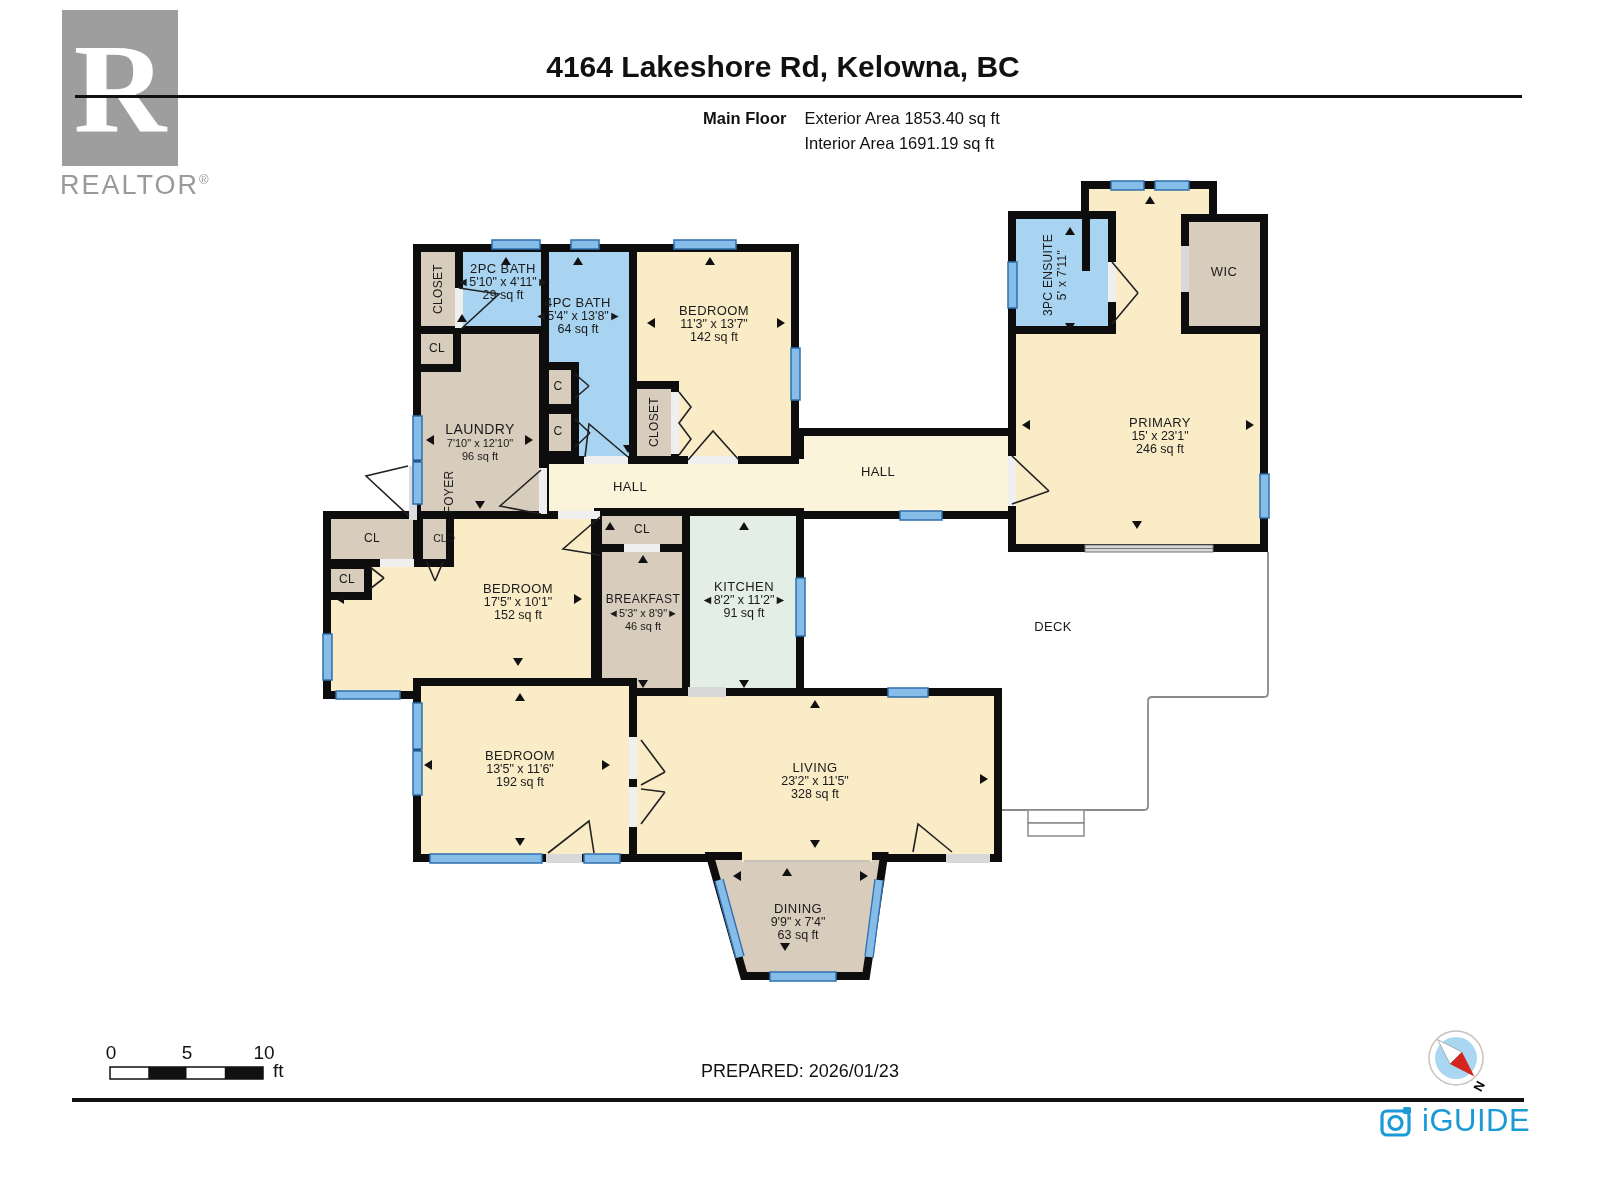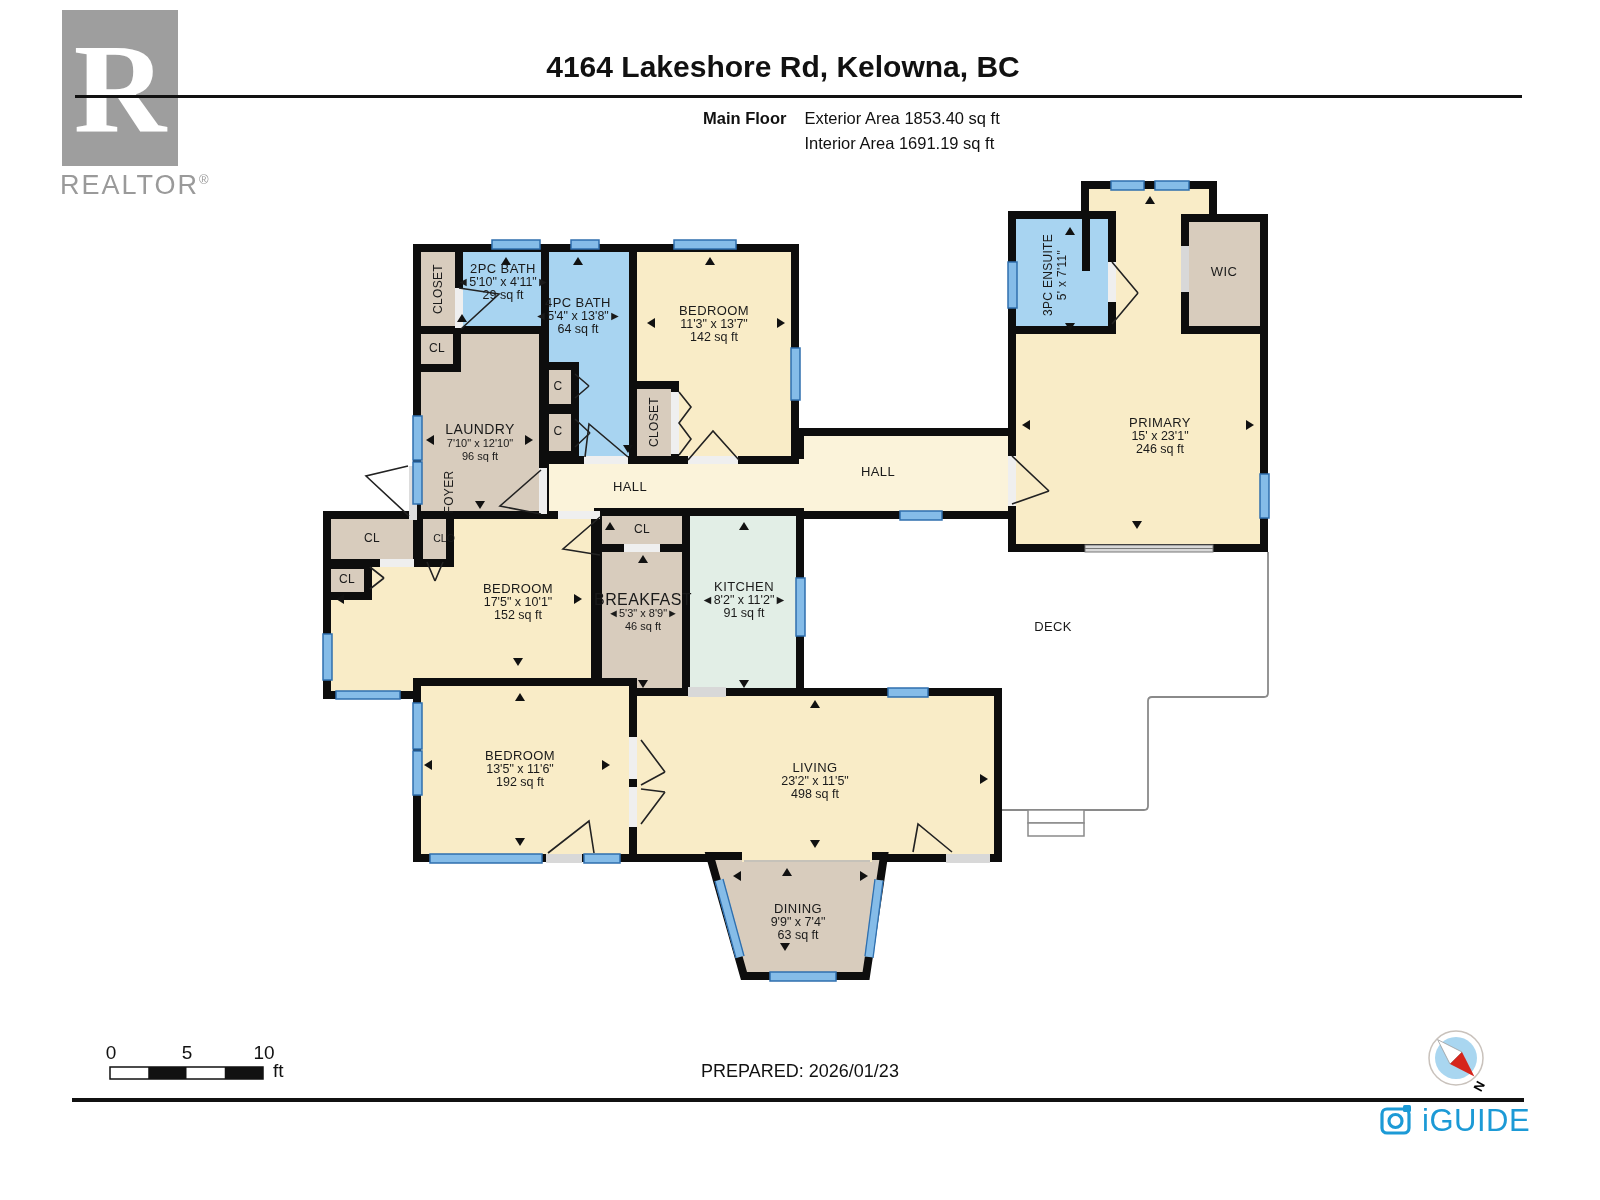--- a/index.html
+++ b/index.html
@@ -30,21 +30,21 @@
   .vlabel{position:absolute;transform:translate(-50%,-50%) rotate(-90deg);text-align:center;
           white-space:nowrap;color:#1a1a1a;line-height:14px;}
   .vlabel span{display:block;}
   
   .scale-num{position:absolute;transform:translateX(-50%);font-size:19px;}
   .scale-unit{position:absolute;font-size:19px;}
   
   .prepared{left:800px;top:1061px;transform:translateX(-50%);font-size:18px;}
   .frule{left:72px;top:1098px;width:1452px;height:4px;background:#111;}
   .disclaimer{left:85px;top:1112px;font-size:15px;}
-  .iguide{left:1379px;top:1103px;display:flex;gap:7px;}
+  .iguide{left:1379px;top:1103px;display:flex;align-items:center;gap:7px;}
   .iguide-text{font-size:31px;color:#1C9AD6;letter-spacing:.5px;}
   svg text{font-family:"Liberation Sans","DejaVu Sans",sans-serif;}
 </style>
 </head>
 <body>
 
 <div class="page">
 
   <div class="abs logo-box">
     <span class="logo-r">R</span>
@@ -295,38 +295,38 @@
     </div>
   <div class="rlabel" style="left:518px;top:602px">
     <span class="rname">BEDROOM</span>
       <span class="rdims">17'5" x 10'1"</span>
       <span class="rarea">152 sq ft</span>
   </div>
   <div class="rlabel" style="left:642px;top:530px">
       <span class="small">CL</span>
     </div>
   <div class="rlabel" style="left:643px;top:613px">
-    <span class="rname" style="font-size:16px">BREAKFAST</span>
+    <span class="rname" style="font-size:12px">BREAKFAST</span>
       <span class="rdims" style="font-size:11px">◄5'3" x 8'9"►</span>
       <span class="rarea" style="font-size:11px">46 sq ft</span>
   </div>
   <div class="rlabel" style="left:744px;top:600px">
     <span class="rname">KITCHEN</span>
       <span class="rdims">◄8'2" x 11'2"►</span>
       <span class="rarea">91 sq ft</span>
   </div>
   <div class="rlabel" style="left:520px;top:769px">
     <span class="rname">BEDROOM</span>
       <span class="rdims">13'5" x 11'6"</span>
       <span class="rarea">192 sq ft</span>
   </div>
   <div class="rlabel" style="left:815px;top:781px">
     <span class="rname">LIVING</span>
       <span class="rdims">23'2" x 11'5"</span>
-      <span class="rarea">498 sq ft</span>
+      <span class="rarea">328 sq ft</span>
   </div>
   <div class="rlabel" style="left:798px;top:922px">
     <span class="rname">DINING</span>
       <span class="rdims">9'9" x 7'4"</span>
       <span class="rarea">63 sq ft</span>
   </div>
   <div class="rlabel" style="left:1053px;top:627px">
       <span class="rname">DECK</span>
     </div>
 

